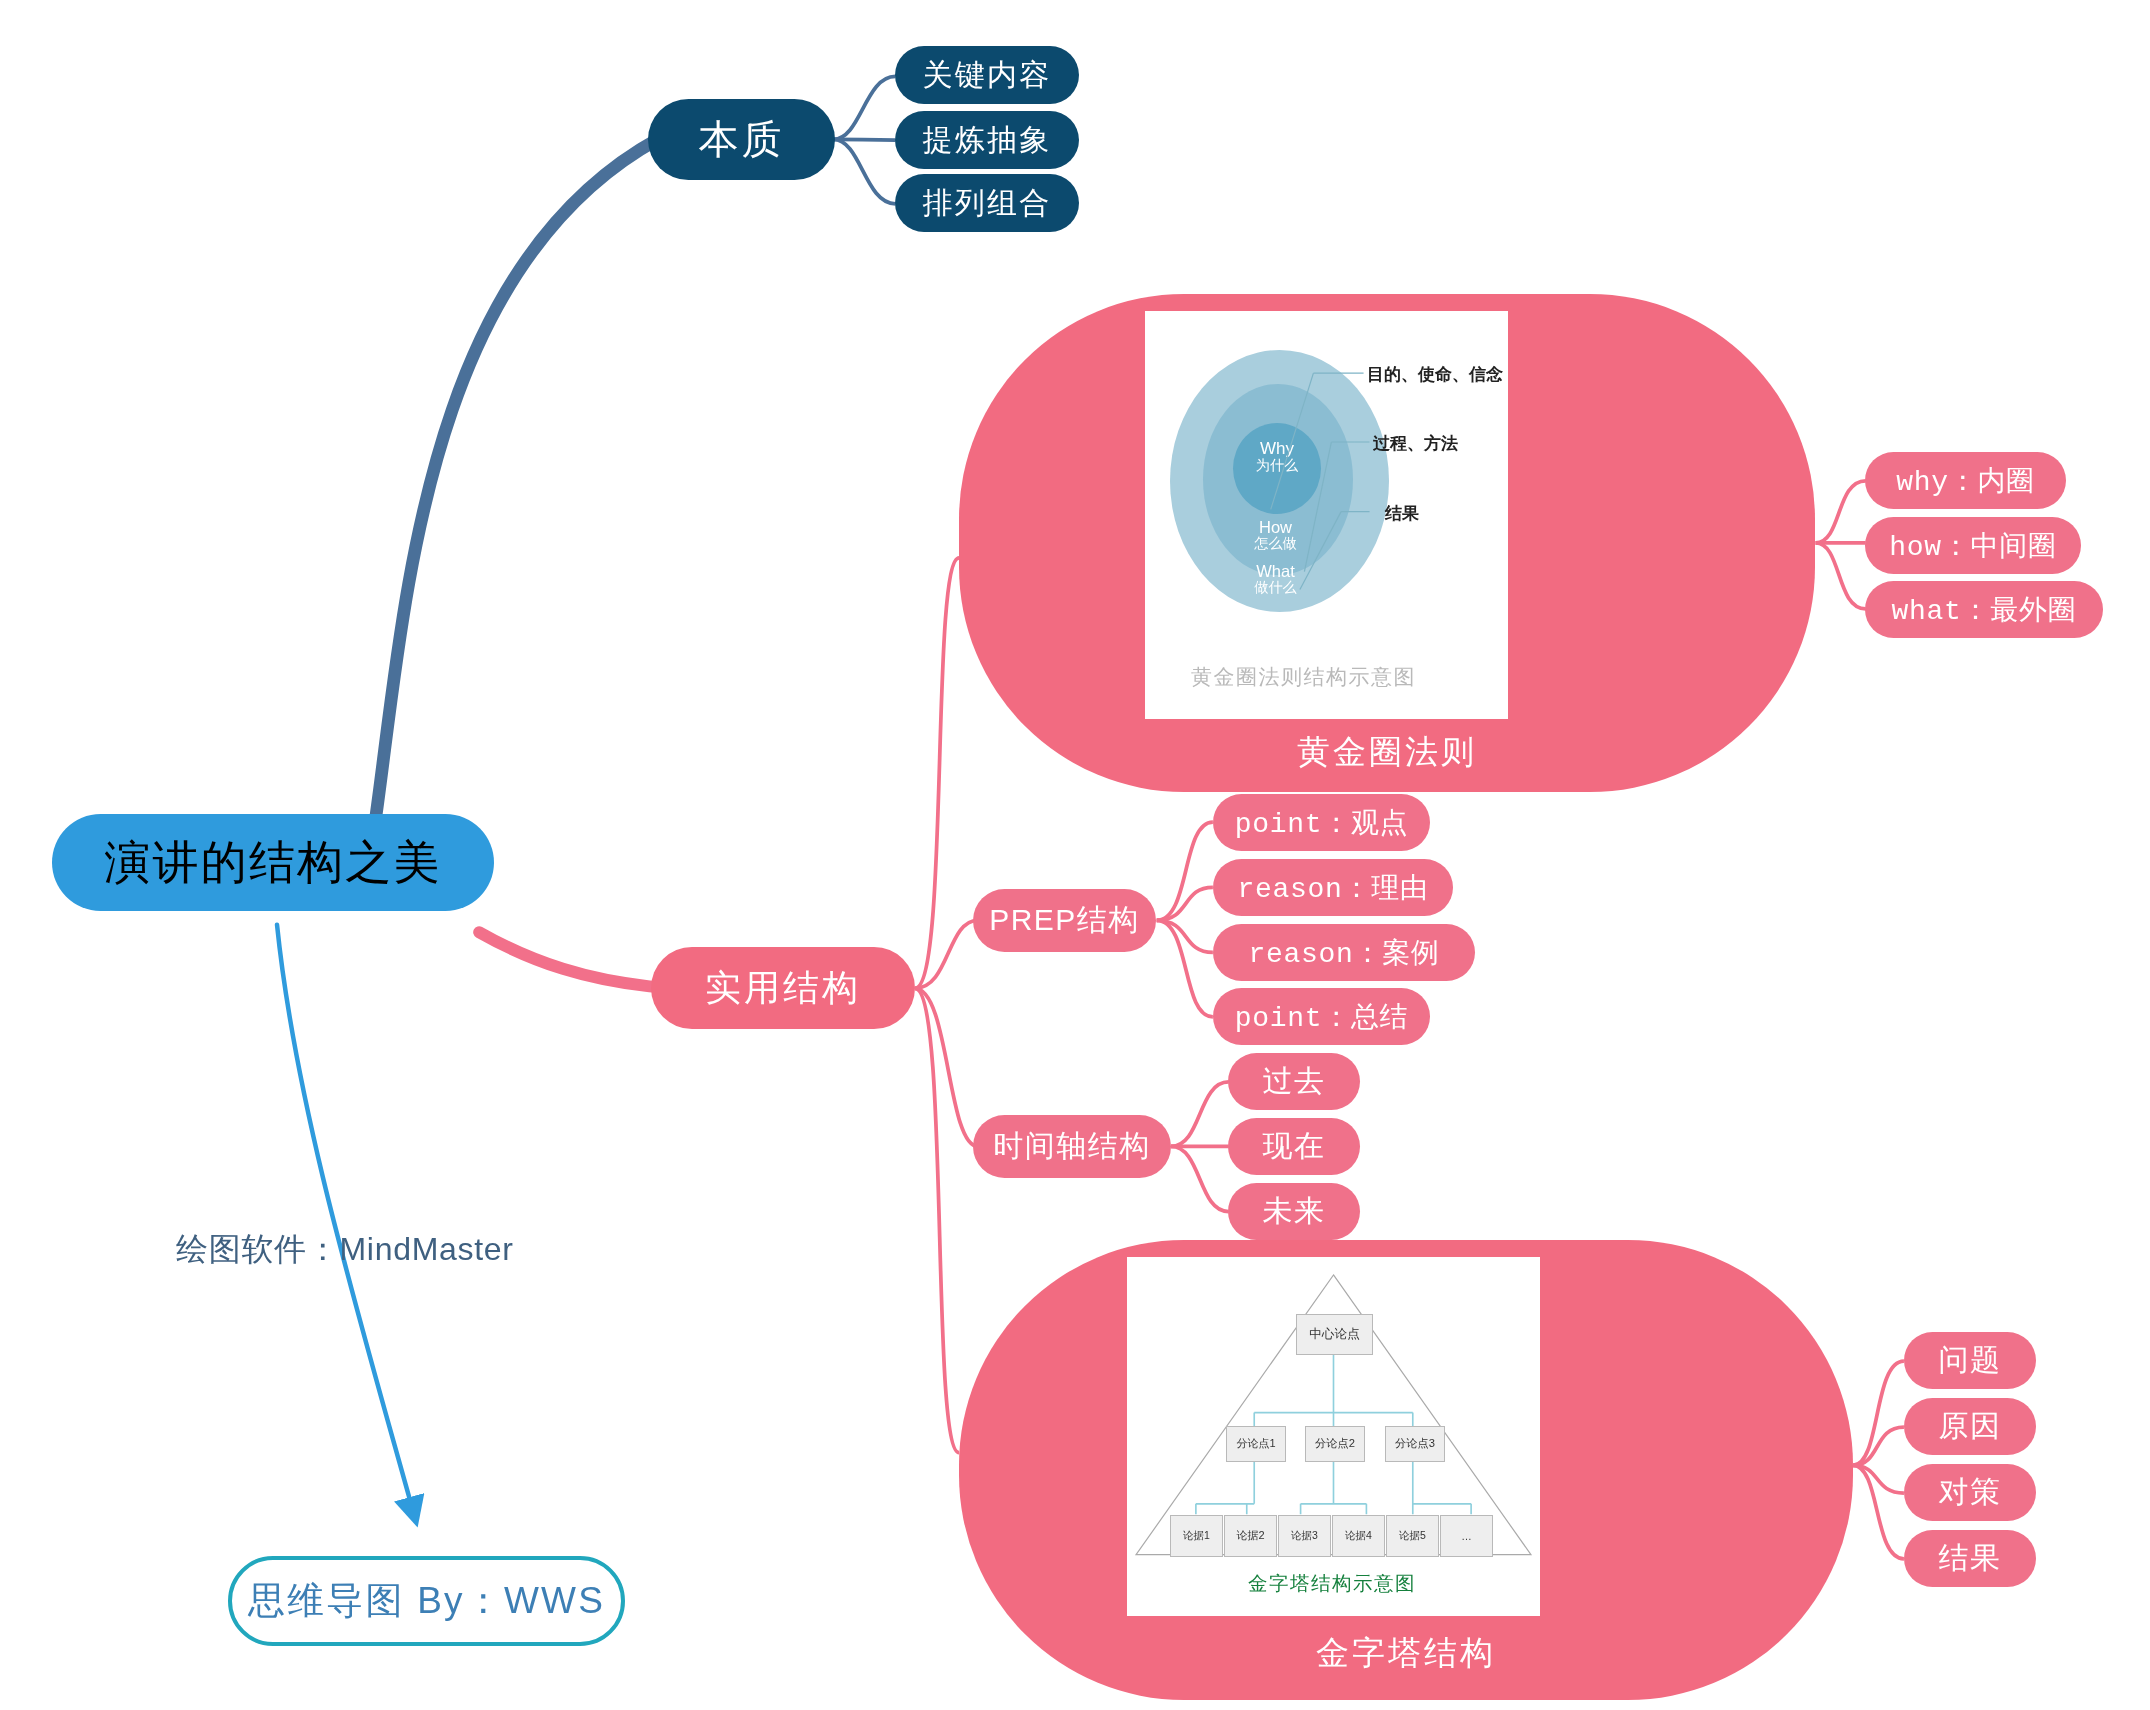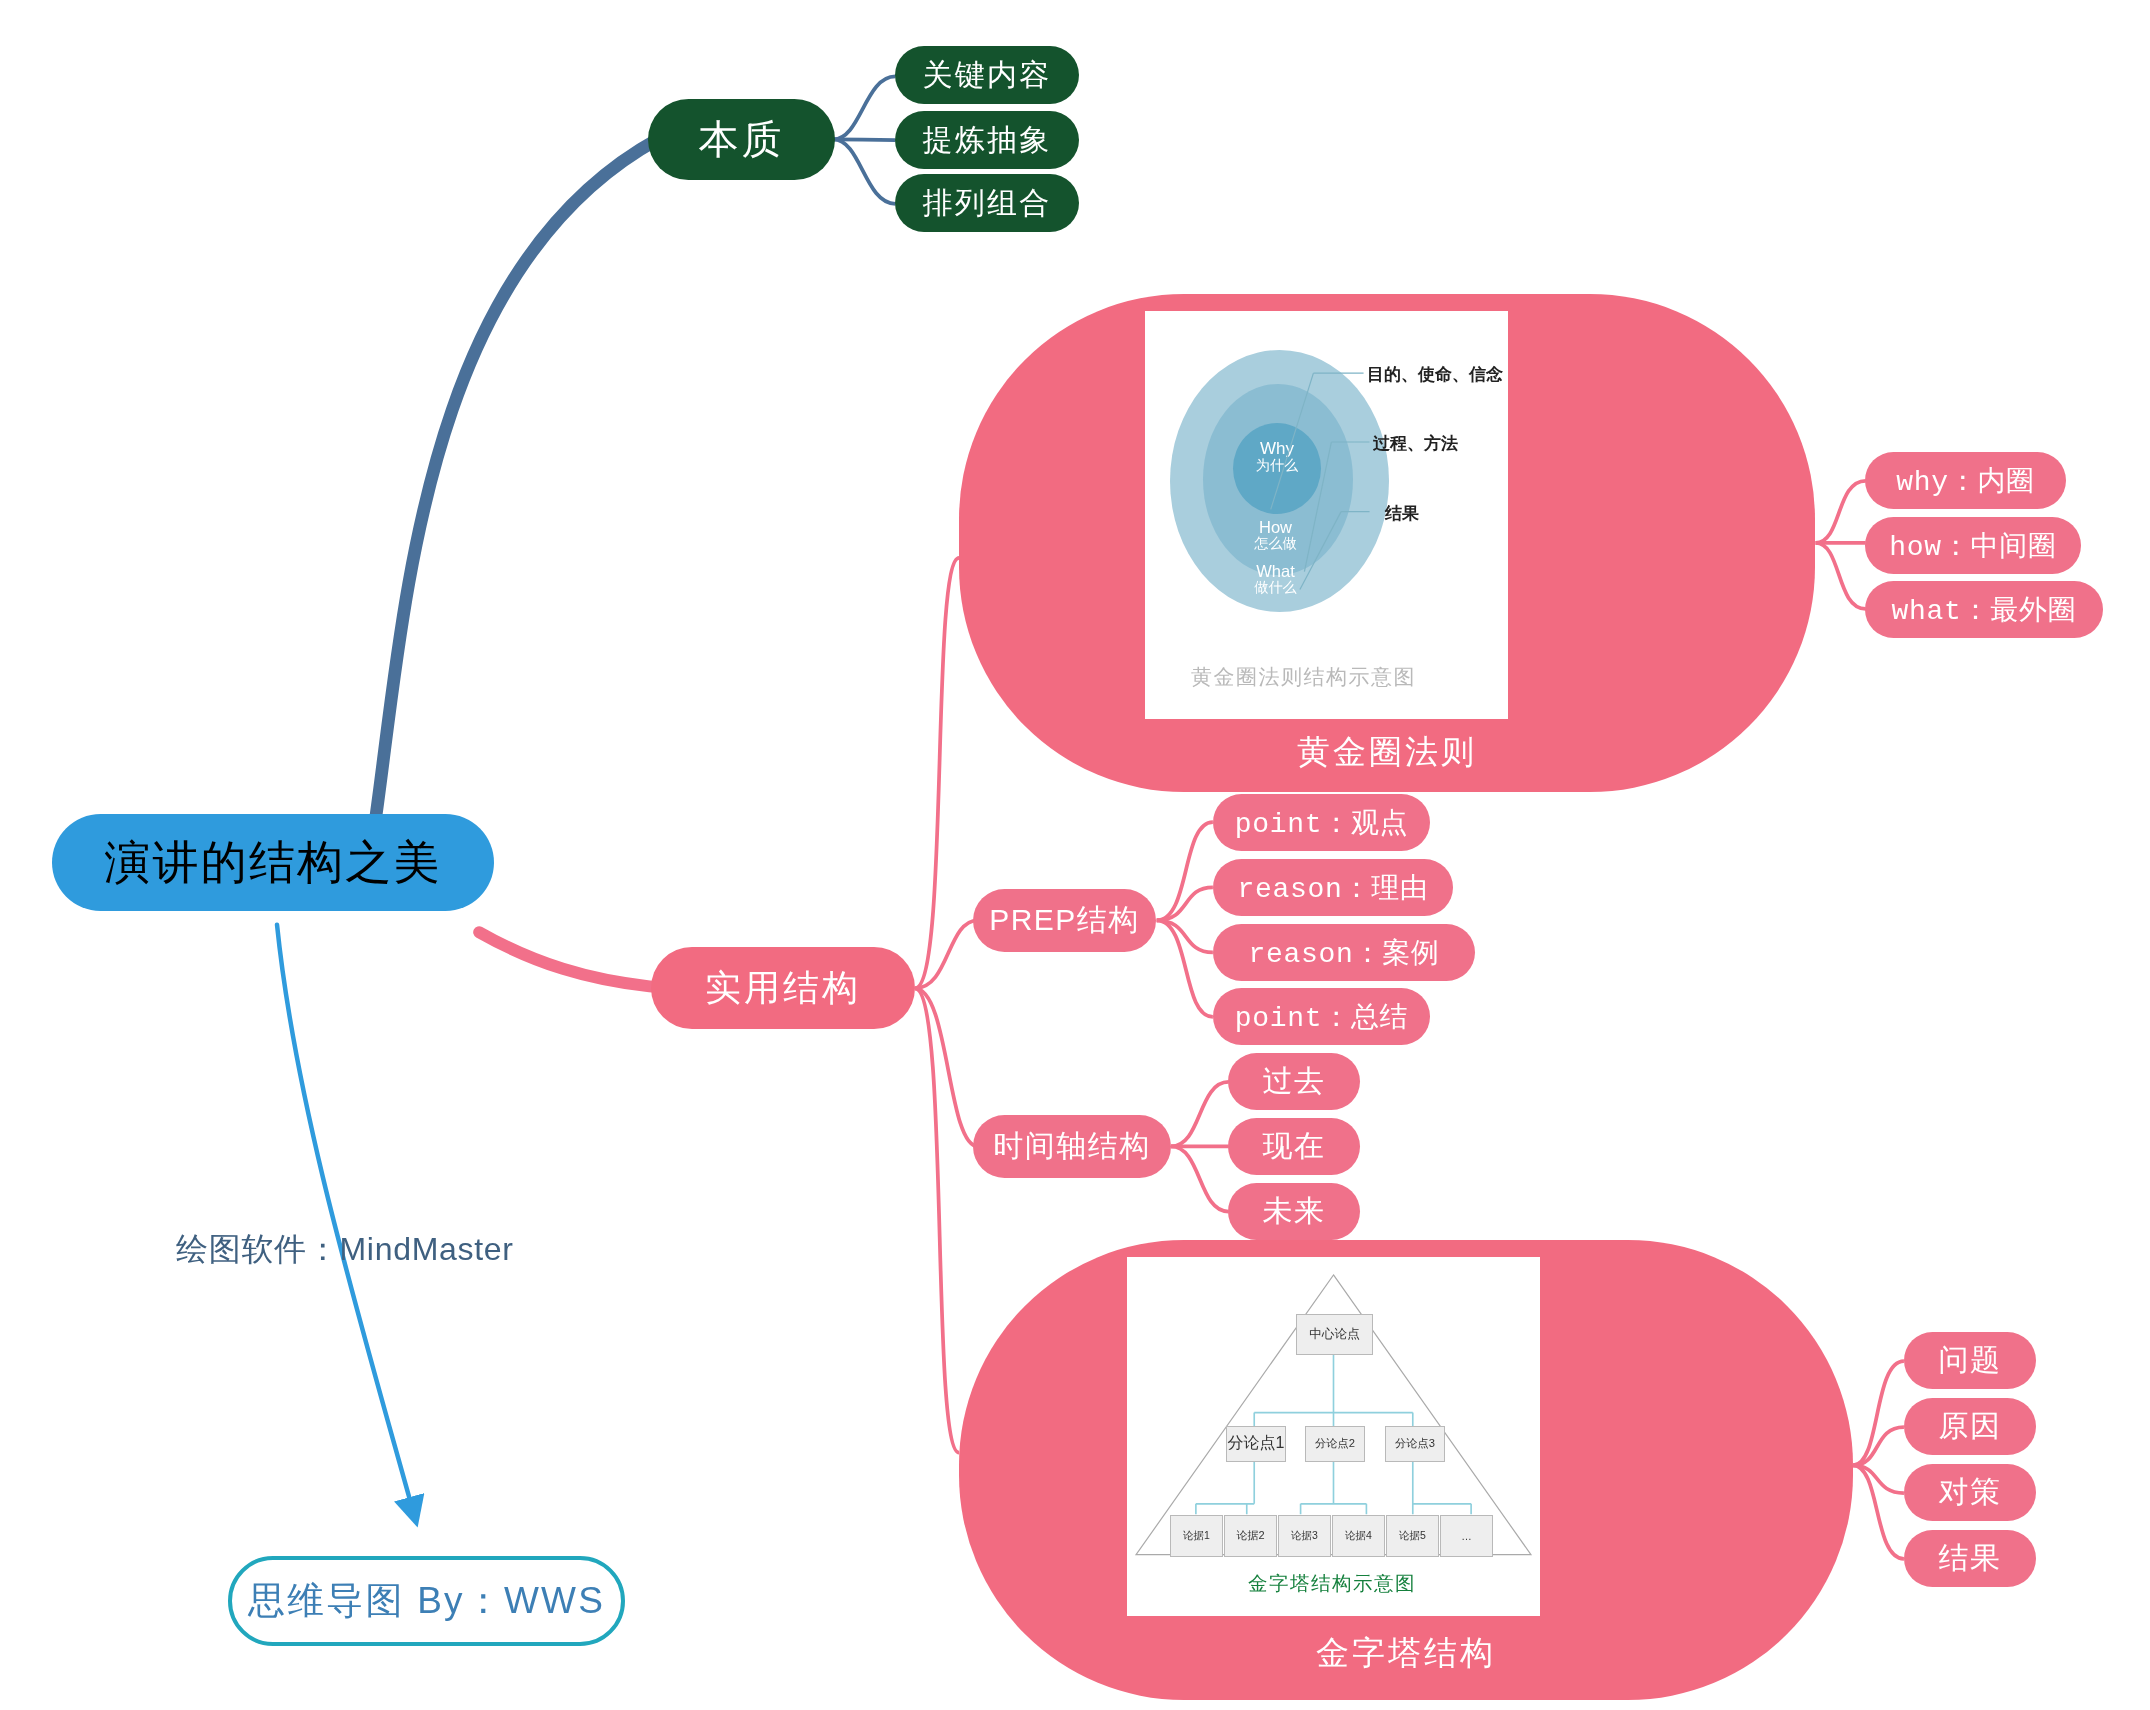--- a/index.html
+++ b/index.html
@@ -3,21 +3,21 @@
 <meta charset="utf-8">
 <style>
   html,body{margin:0;padding:0;background:#ffffff;}
   body{width:2151px;height:1711px;position:relative;overflow:hidden;
        font-family:"Liberation Sans","DejaVu Sans",sans-serif;}
   #stage{position:absolute;left:0;top:0;width:2151px;height:1711px;}
   svg.layer{position:absolute;left:0;top:0;width:2151px;height:1711px;overflow:visible;}
   .node{position:absolute;display:flex;align-items:center;justify-content:center;
         box-sizing:border-box;white-space:nowrap;}
   .pill{border-radius:748px;color:#ffffff;}
-  .slate{background:#14532d;font-family:Liberation Serif, serif;}
+  .slate{background:#0c4a6e;font-family:Liberation Serif, serif;}
   .pink{background:#f26b81;}
   .pinksoft{background:#f0718a;}
   .rootnode{background:#2f9bdd;border-radius:52px;font-size:46px;letter-spacing:2.2px;}
   .essence{font-size:40px;letter-spacing:3px;}
   .sub-slate{font-size:30px;letter-spacing:2.2px;}
   .branch-main{font-size:36px;letter-spacing:3px;}
   .lvl2{font-size:30px;letter-spacing:1.5px;}
   .leaf{font-size:30px;letter-spacing:1.5px;}
   .mono{font-family:"Liberation Mono","DejaVu Sans Mono",monospace;font-size:28px;letter-spacing:0.7px;}
   .imgcard{position:absolute;background:#f26b81;border-radius:225px;
@@ -202,21 +202,21 @@
 
         <path d="M 170,272 L 170,330 M 92,330 L 170,330 M 92,330 L 92,344 M 160,330 L 160,344" stroke="#8fd0dd" stroke-width="2.2" fill="none"></path>
         <path d="M 276,272 L 276,330 M 232,330 L 320,330 M 232,330 L 232,344 M 320,330 L 320,344" stroke="#8fd0dd" stroke-width="2.2" fill="none"></path>
         <path d="M 382,272 L 382,330 M 382,330 L 460,330 M 382,330 L 382,344 M 460,330 L 460,344" stroke="#8fd0dd" stroke-width="2.2" fill="none"></path>
       </svg>
 
       <div class="py-box" style="left:169px;top:57px;width:75px;height:39px;font-size:12.7px;">
         <span>中心论点</span>
       </div>
 
-      <div class="py-box" style="left:99px;top:169px;width:58px;height:34px;font-size:16px;">
+      <div class="py-box" style="left:99px;top:169px;width:58px;height:34px;font-size:11px;">
         <span>分论点1</span>
       </div>
       <div class="py-box" style="left:178px;top:169px;width:58px;height:34px;font-size:11.2px;">
         <span>分论点2</span>
       </div>
       <div class="py-box" style="left:258px;top:169px;width:58px;height:34px;font-size:11.2px;">
         <span>分论点3</span>
       </div>
 
       <div class="py-box" style="left:43px;top:258px;width:51px;height:40px;font-size:10.5px;text-align:center;">

